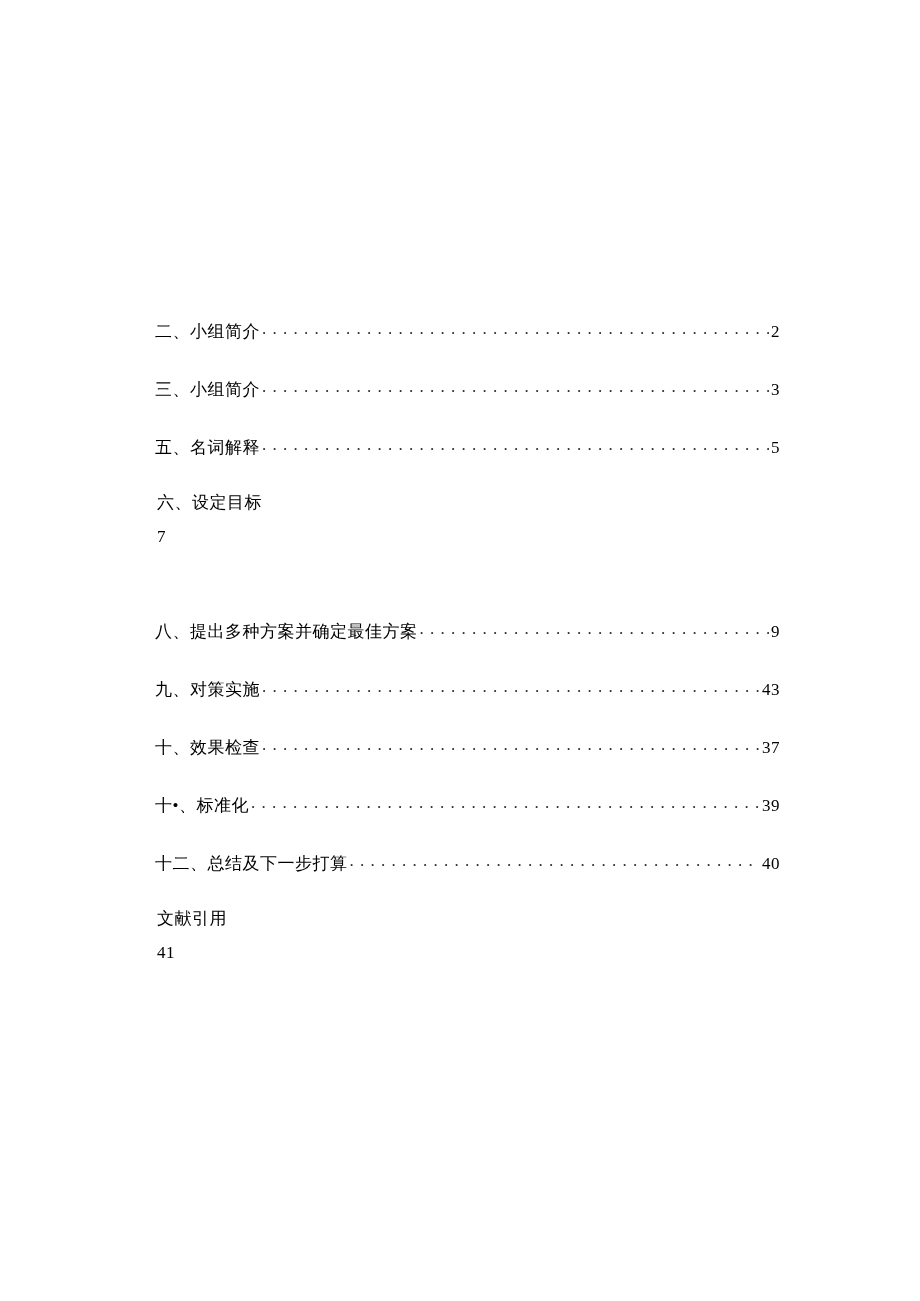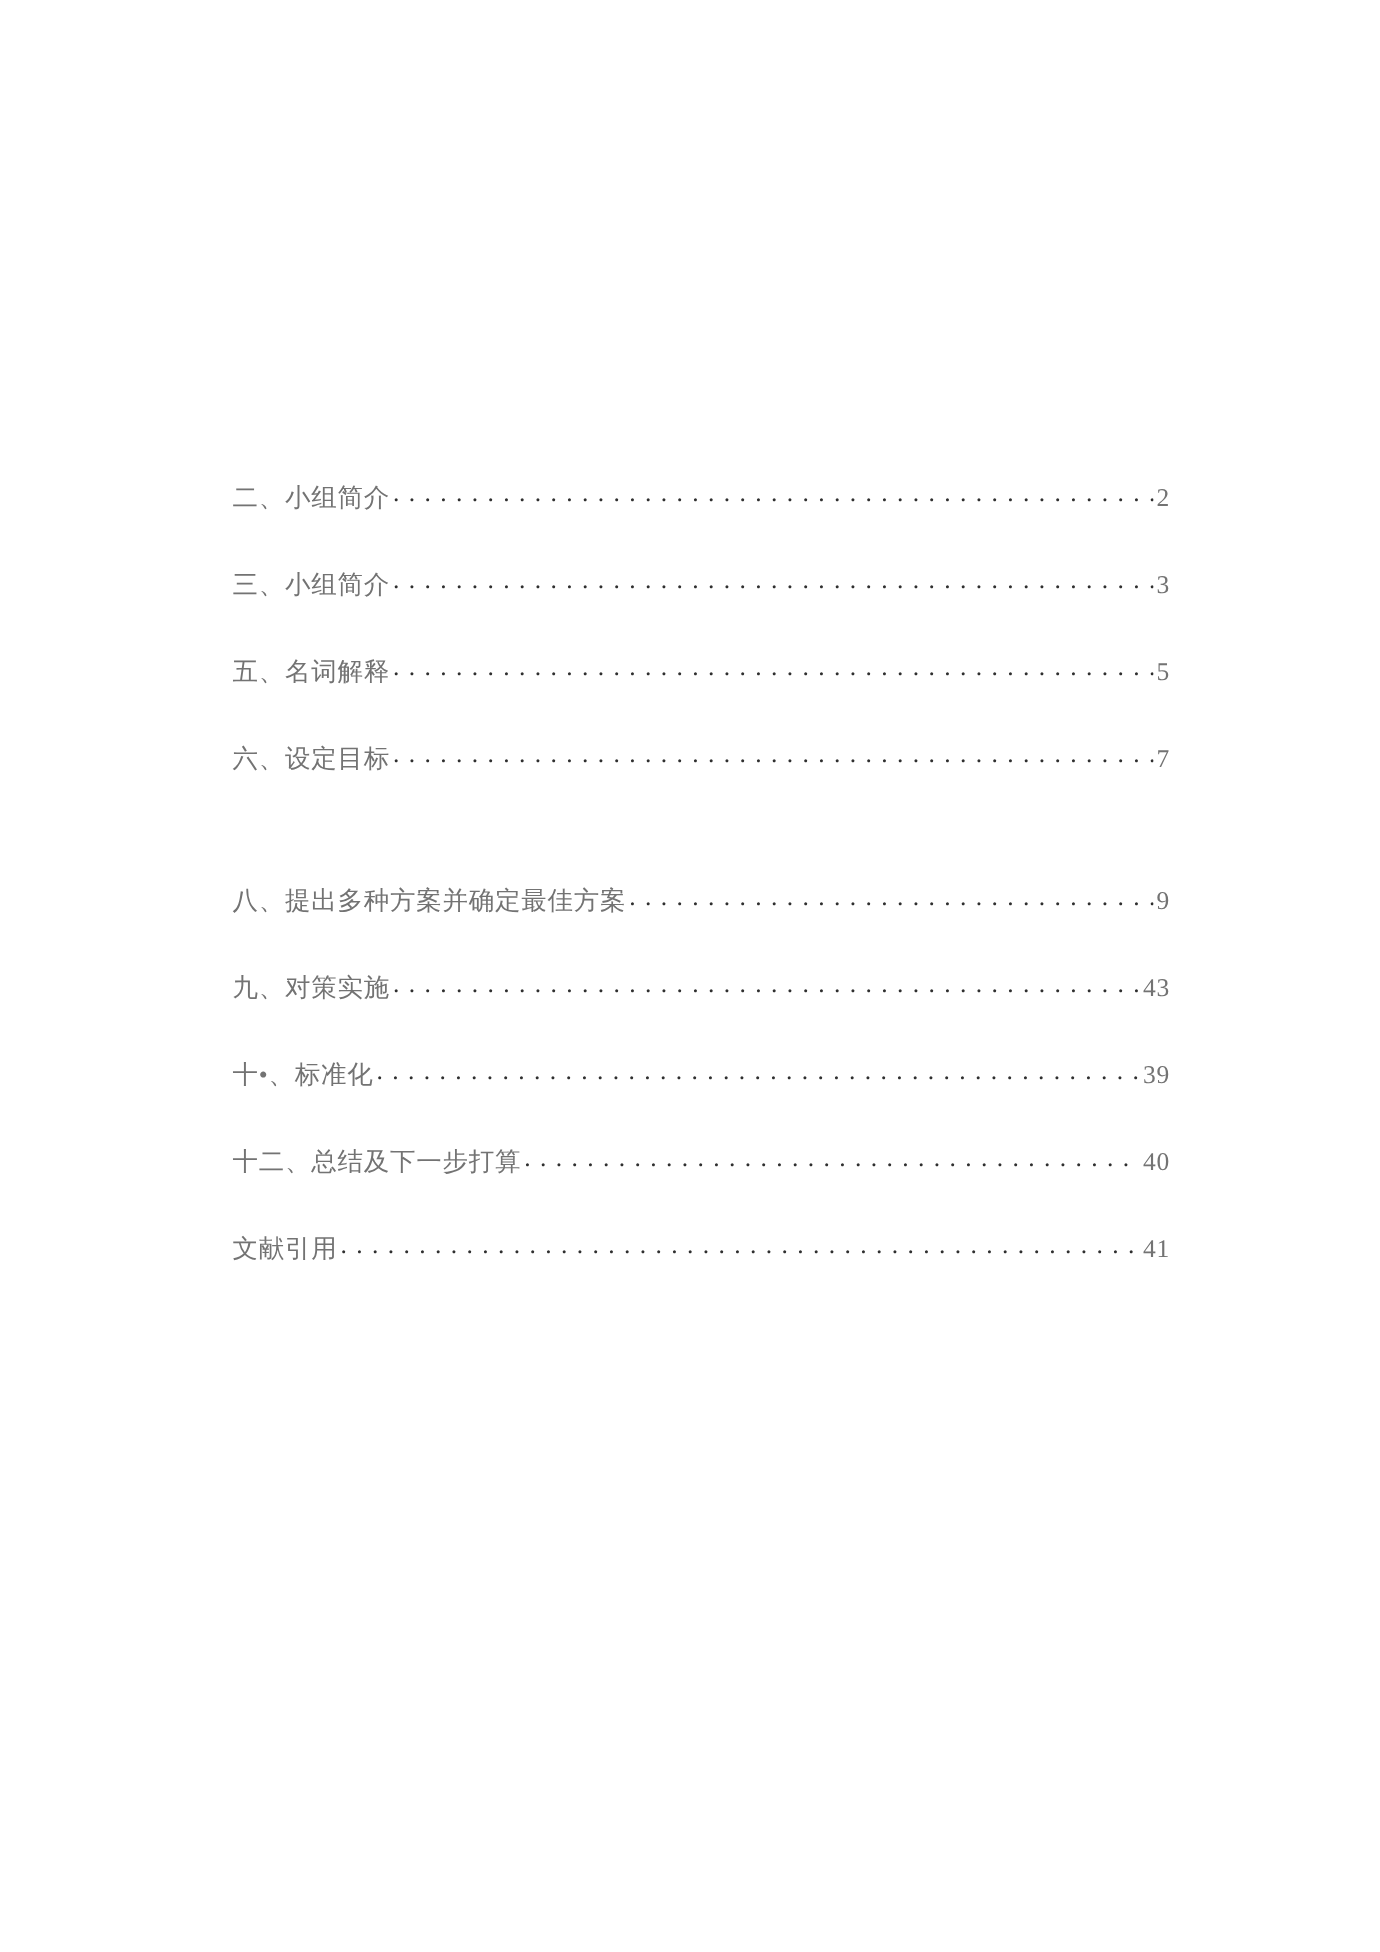--- a/index.html
+++ b/index.html
@@ -24,27 +24,28 @@
       margin-bottom: 75px;
     }
     .toc-group:last-child {
       margin-bottom: 1px;
     }
     .toc-entry {
       display: flex;
       align-items: baseline;
       white-space: nowrap;
       font-size: 17px;
-      color: #737373;
+      color: #000000;
       line-height: 1;
       margin-bottom: 38px;
       letter-spacing: 0.5px;
     }
     .toc-entry:last-child {
       margin-bottom: 0;
+      flex-direction: column;
     }
     .toc-title {
       flex: 0 0 auto;
     }
     .toc-dots {
       flex: 1 1 auto;
       overflow: hidden;
       position: relative;
       height: 1em;
       margin: 0 2px;
@@ -94,20 +95,25 @@
       <span class="toc-title">八、提出多种方案并确定最佳方案</span>
       <span class="toc-dots"></span>
       <span class="toc-page">9</span>
     </div>
     <div class="toc-entry">
       <span class="toc-title">九、对策实施</span>
       <span class="toc-dots"></span>
       <span class="toc-page">43</span>
     </div>
     <div class="toc-entry">
+      <span class="toc-title">十、效果检查</span>
+      <span class="toc-dots"></span>
+      <span class="toc-page">37</span>
+    </div>
+    <div class="toc-entry">
       <span class="toc-title">十•、标准化</span>
       <span class="toc-dots"></span>
       <span class="toc-page">39</span>
     </div>
     <div class="toc-entry">
       <span class="toc-title">十二、总结及下一步打算</span>
       <span class="toc-dots"></span>
       <span class="toc-page">40</span>
     </div>
     <div class="toc-entry">

